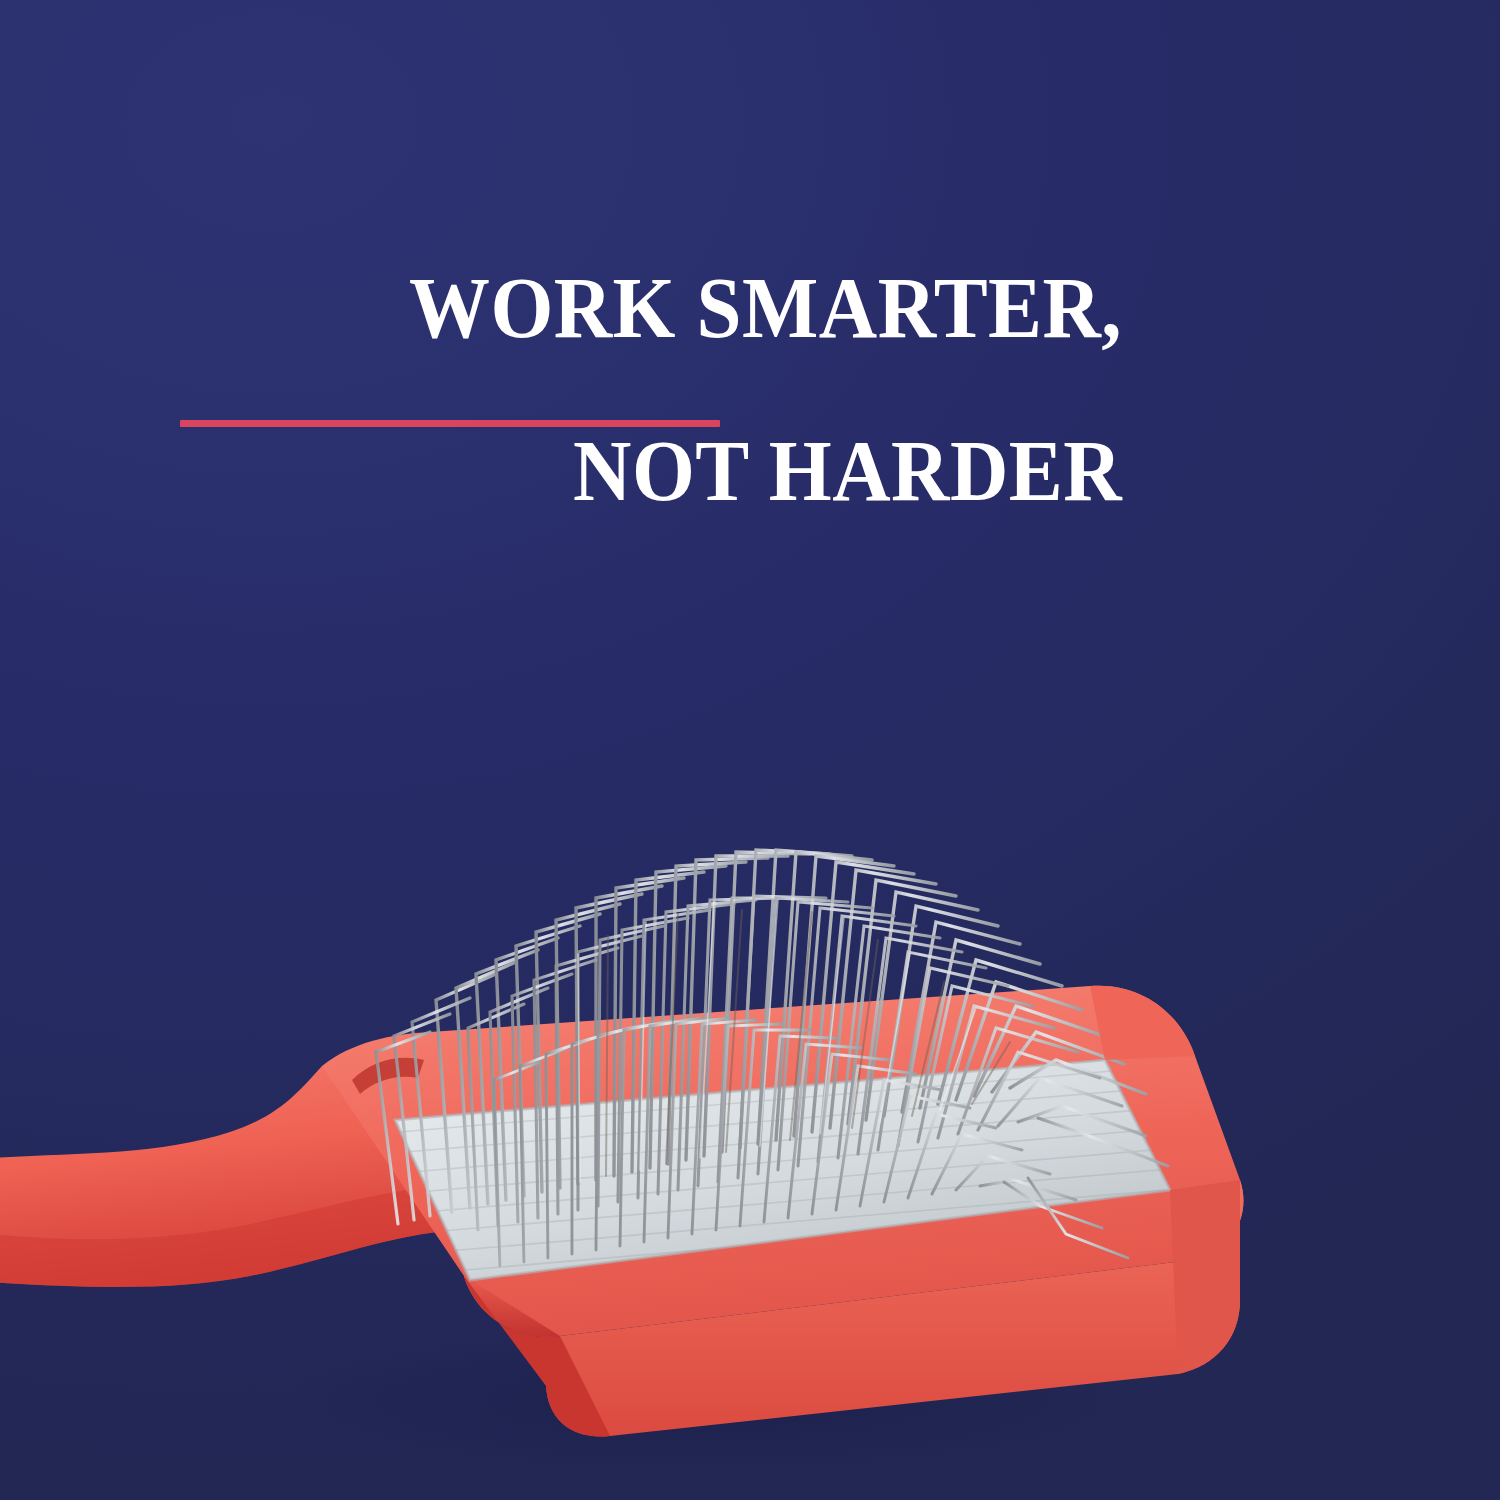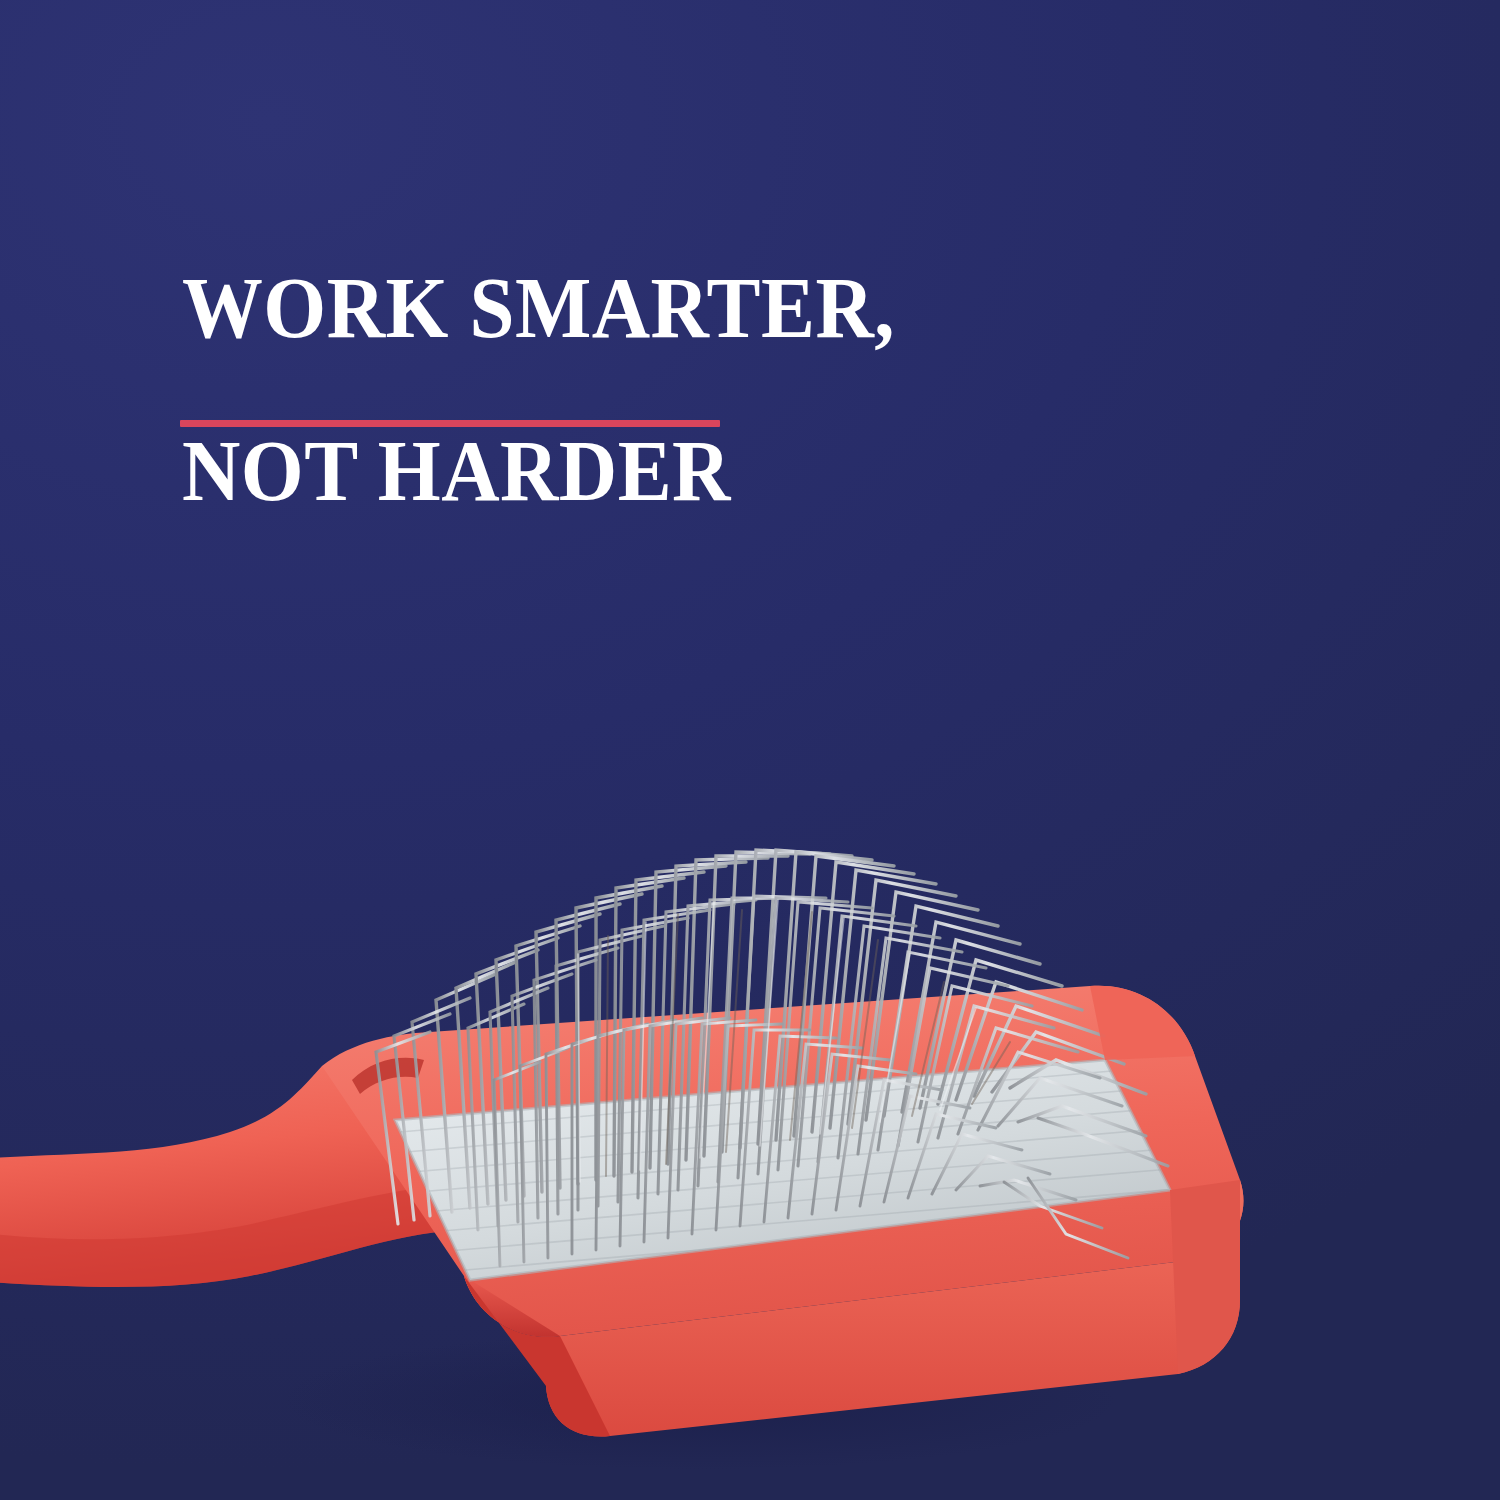--- a/index.html
+++ b/index.html
@@ -10,20 +10,21 @@
     font-family:"Liberation Sans", sans-serif;
     overflow:hidden;
     position:relative;
   }
   #stage{
     position:relative;
     width:1500px;height:1500px;
     background:
       radial-gradient(120% 90% at 18% 8%, #2e3374 0%, #272c68 48%, #222754 100%);
     overflow:hidden;
+    text-align:right;
   }
 
   
   .copy{
     position:absolute;
     left:182px; top:186px;
     width:1000px;
   }
   .headline{
     color:#ffffff;

